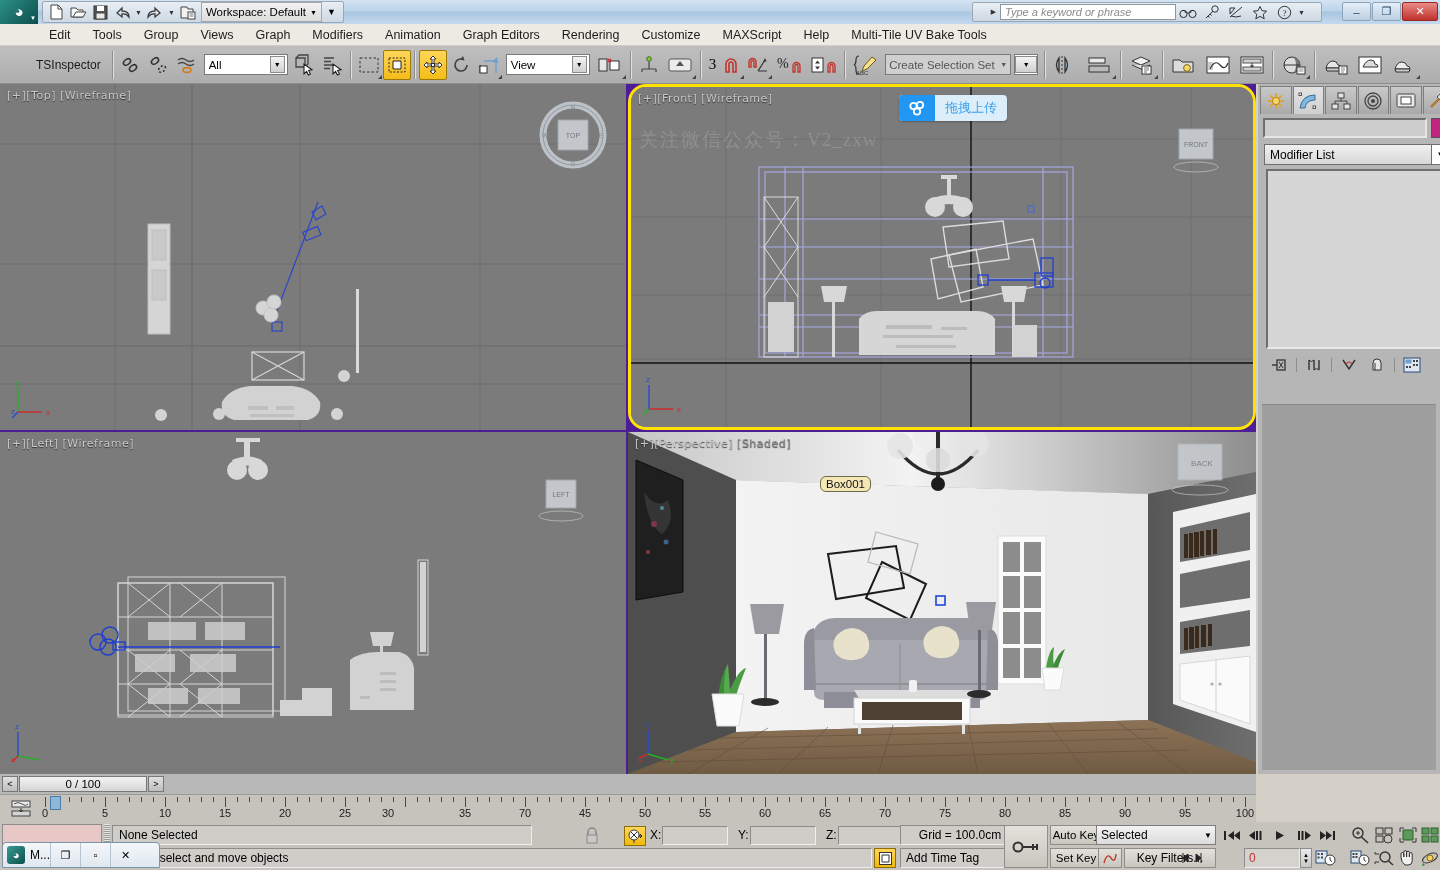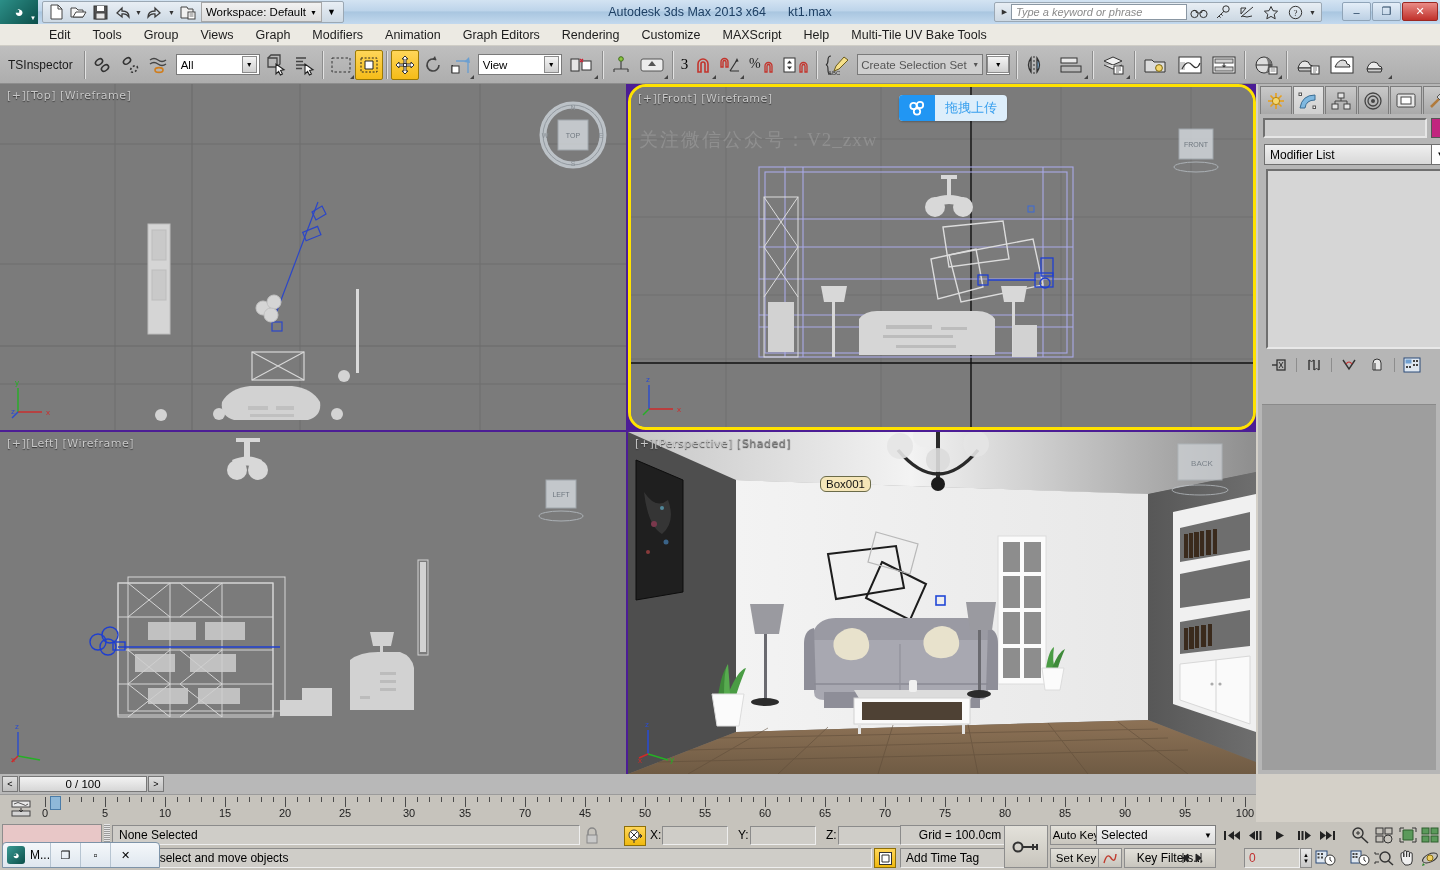--- a/index.html
+++ b/index.html
@@ -45,21 +45,21 @@
   .ws-more { font-size:9px; padding:0 5px;}
   .title-text {
     position:absolute; left:0; right:0; text-align:center;
     font-size:12.5px; color:#1d3f63; pointer-events:none;
   }
   .title-text .fname { margin-left:22px; }
   .searchwrap {
     position:absolute; right:118px; top:2px; height:20px;
     display:flex; align-items:center;
     background:linear-gradient(to bottom,#e8eef4,#ccd8e3);
-    border:1px solid #9ba8b4; border-radius:2px; padding:0 3px;
+    border:1px solid #9ba8b4; border-radius:2px; padding:0 14px;
   }
   .search-arrow { font-size:7px; padding:0 4px; color:#333;}
   .search-input {
     width:176px; height:16px; border:1px solid #8a97a3; background:#fff;
     font-style:italic; font-size:11px; color:#8a8a8a;
     padding:0 4px; line-height:14px;
   }
   .searchwrap .qbtn { width:24px; }
   .wincontrols { position:absolute; right:2px; top:2px; display:flex; gap:1px; }
   .wc {
@@ -77,21 +77,21 @@
   }
   .menuitem { padding:2px 11px; font-size:12.5px; color:#1c1c1c; cursor:default; }
 
   
   .toolbar {
     position:absolute; left:0; top:46px; width:1440px; height:38px;
     background:linear-gradient(to bottom,#bfbfbf,#adadad);
     display:flex; align-items:center; padding:0 2px;
     border-bottom:1px solid #8d8d8d;
   }
-  .tb-label { font-size:12px; padding:0 8px 0 6px; color:#1a1a1a;}
+  .tb-label { font-size:12px; padding:0 8px 0 6px; color:#1a1a1a;margin-left:28px;}
   .tsep { width:2px; height:28px; margin:0 3px;
           background:linear-gradient(to right,#8d8d8d 0 1px,#e2e2e2 1px 2px); }
   .tbtn {
     width:28px; height:30px; display:flex; align-items:center; justify-content:center;
     position:relative; cursor:default;
   }
   .tbtn.wide { width:34px; }
   .tbtn.active {
     background:linear-gradient(to bottom,#ffd659,#f5bc18);
     border:1px solid #9c7a06; border-radius:2px;
@@ -250,21 +250,21 @@
     position:absolute; left:2px; top:2px; width:100px; height:26px;
     background:#e8c7c7; border:1px solid #8d8d8d;
   }
   .grip { position:absolute; left:104px; top:2px; width:6px; height:42px;
           background:repeating-linear-gradient(to bottom,#e6e6e6 0 1px,#9a9a9a 1px 2px);}
   .statusbox {
     position:absolute; height:20px; background:#cfcdc8; border:1px solid;
     border-color:#8b8b8b #eee #eee #8b8b8b;
     display:flex; align-items:center; padding-left:6px; font-size:12px;
   }
-  .sb-sel { left:112px; top:3px; width:468px;}
+  .sb-sel { left:112px; top:3px; width:420px;}
   .sb-prompt{ left:112px; top:26px; width:760px;}
   .lockicon { position:absolute; left:584px; top:5px; }
   .tiny-btn {
     position:absolute; width:22px;height:20px;
     background:linear-gradient(to bottom,#ffd659,#f0b90e);
     border:1px solid #8e6f07; display:flex;align-items:center;justify-content:center;
   }
   .coordlabel { position:absolute; font-size:12px; top:6px;}
   .coordfield {
     position:absolute; top:4px; width:66px; height:19px; background:#cfcdc8;
@@ -408,23 +408,20 @@
             <path d="M9.5 9h4M9.5 11h4" stroke="#777"></path>
           </svg>
       </div>
       <div class="ws-box">
         <span>Workspace: Default</span>
         <span class="ws-drop">▼</span>
       </div>
       <span class="ws-more">▼</span>
     </div>
 
-    <div class="title-text">
-      <span>Autodesk 3ds Max  2013 x64</span><span class="fname">kt1.max</span>
-    </div>
 
     <div class="searchwrap">
       <span class="search-arrow">▶</span>
       <div class="search-input">Type a keyword or phrase</div>
       <div class="qbtn">
         <svg width="18" height="14" viewBox="0 0 18 14">
             <circle cx="4.5" cy="9" r="3.6" fill="none" stroke="#333"></circle>
             <circle cx="13.5" cy="9" r="3.6" fill="none" stroke="#333"></circle>
             <path d="M3 5.5 L6 5.5 L6.5 8M15 5.5 L12 5.5 L11.5 8M8 8h2" fill="none" stroke="#333"></path>
           </svg>
@@ -1379,21 +1376,21 @@
         <div class="tick minor" style="left: 1164px;"></div>
         <div class="tick minor" style="left: 1176px;"></div>
         <div class="tick minor" style="left: 1188px;"></div>
         <div class="tick major" style="left: 1200px;"></div>
         <div class="tlabel" style="left: 0px;">0</div>
         <div class="tlabel" style="left: 60px;">5</div>
         <div class="tlabel" style="left: 120px;">10</div>
         <div class="tlabel" style="left: 180px;">15</div>
         <div class="tlabel" style="left: 240px;">20</div>
         <div class="tlabel" style="left: 300px;">25</div>
-        <div class="tlabel" style="left: 364px;">30</div>
+        <div class="tlabel" style="left: 343px;">30</div>
         <div class="tlabel" style="left: 420px;">35</div>
         <div class="tlabel" style="left: 480px;">70</div>
         <div class="tlabel" style="left: 540px;">45</div>
         <div class="tlabel" style="left: 600px;">50</div>
         <div class="tlabel" style="left: 660px;">55</div>
         <div class="tlabel" style="left: 720px;">60</div>
         <div class="tlabel" style="left: 780px;">65</div>
         <div class="tlabel" style="left: 840px;">70</div>
         <div class="tlabel" style="left: 900px;">75</div>
         <div class="tlabel" style="left: 960px;">80</div>

